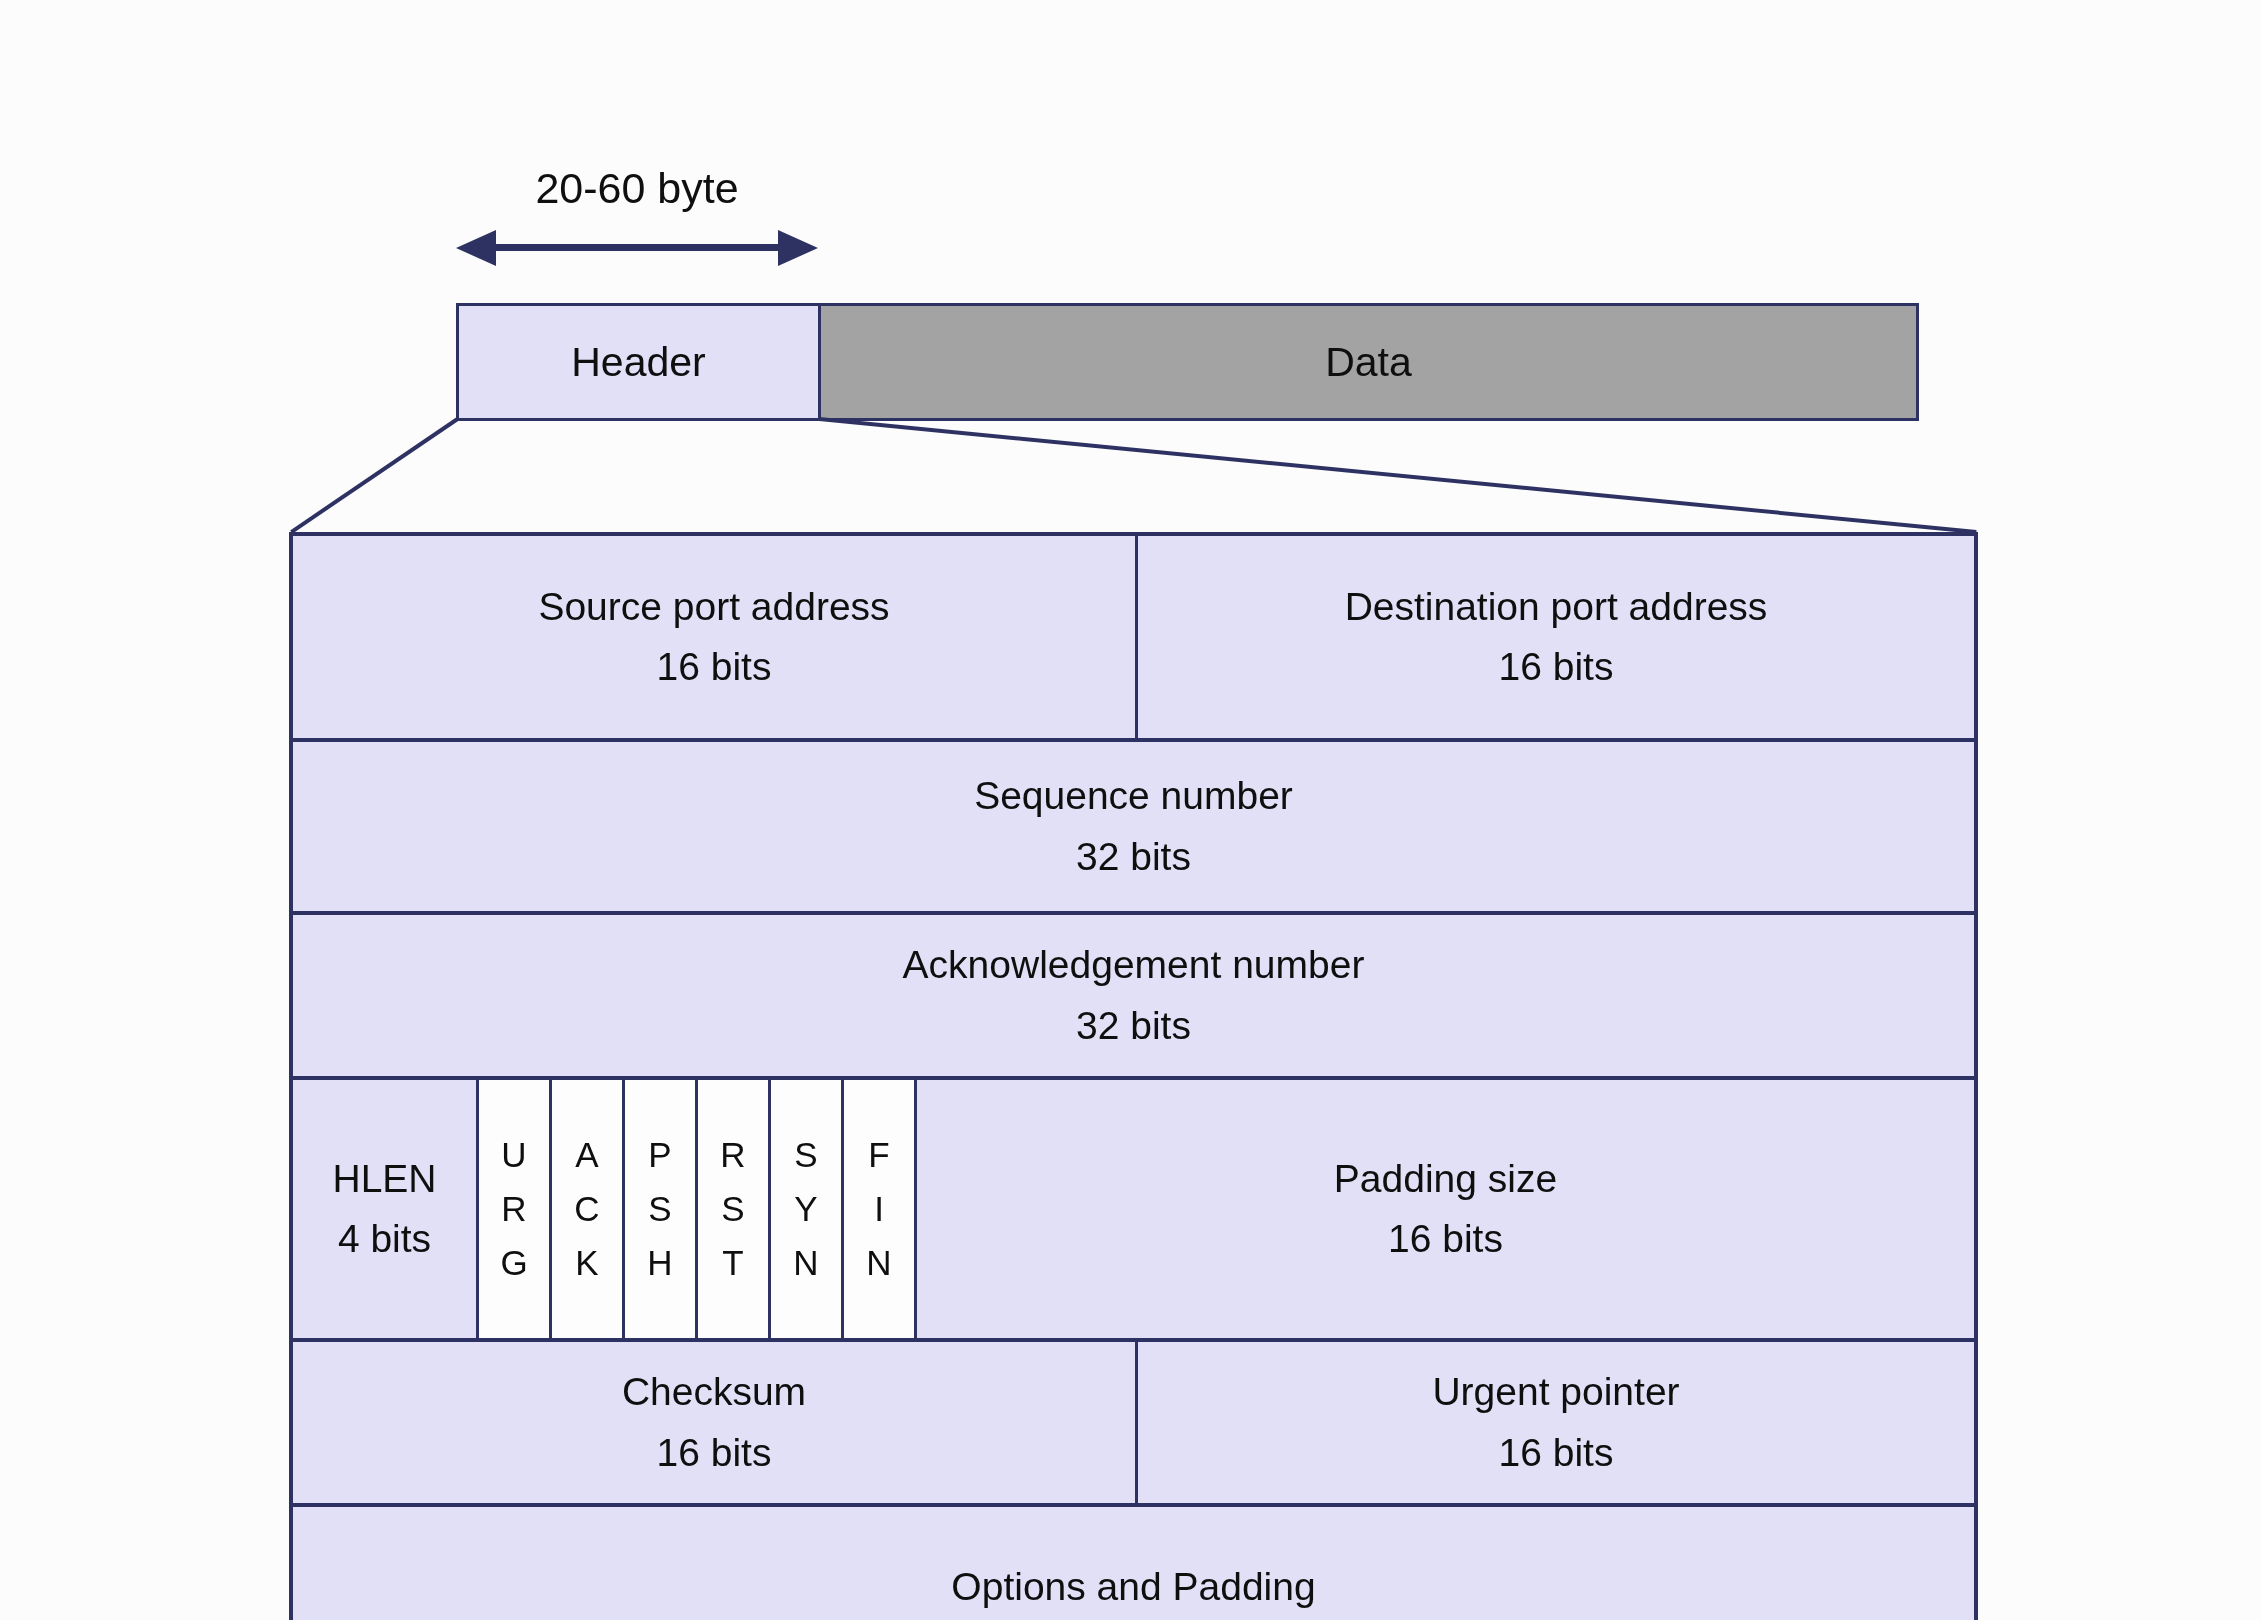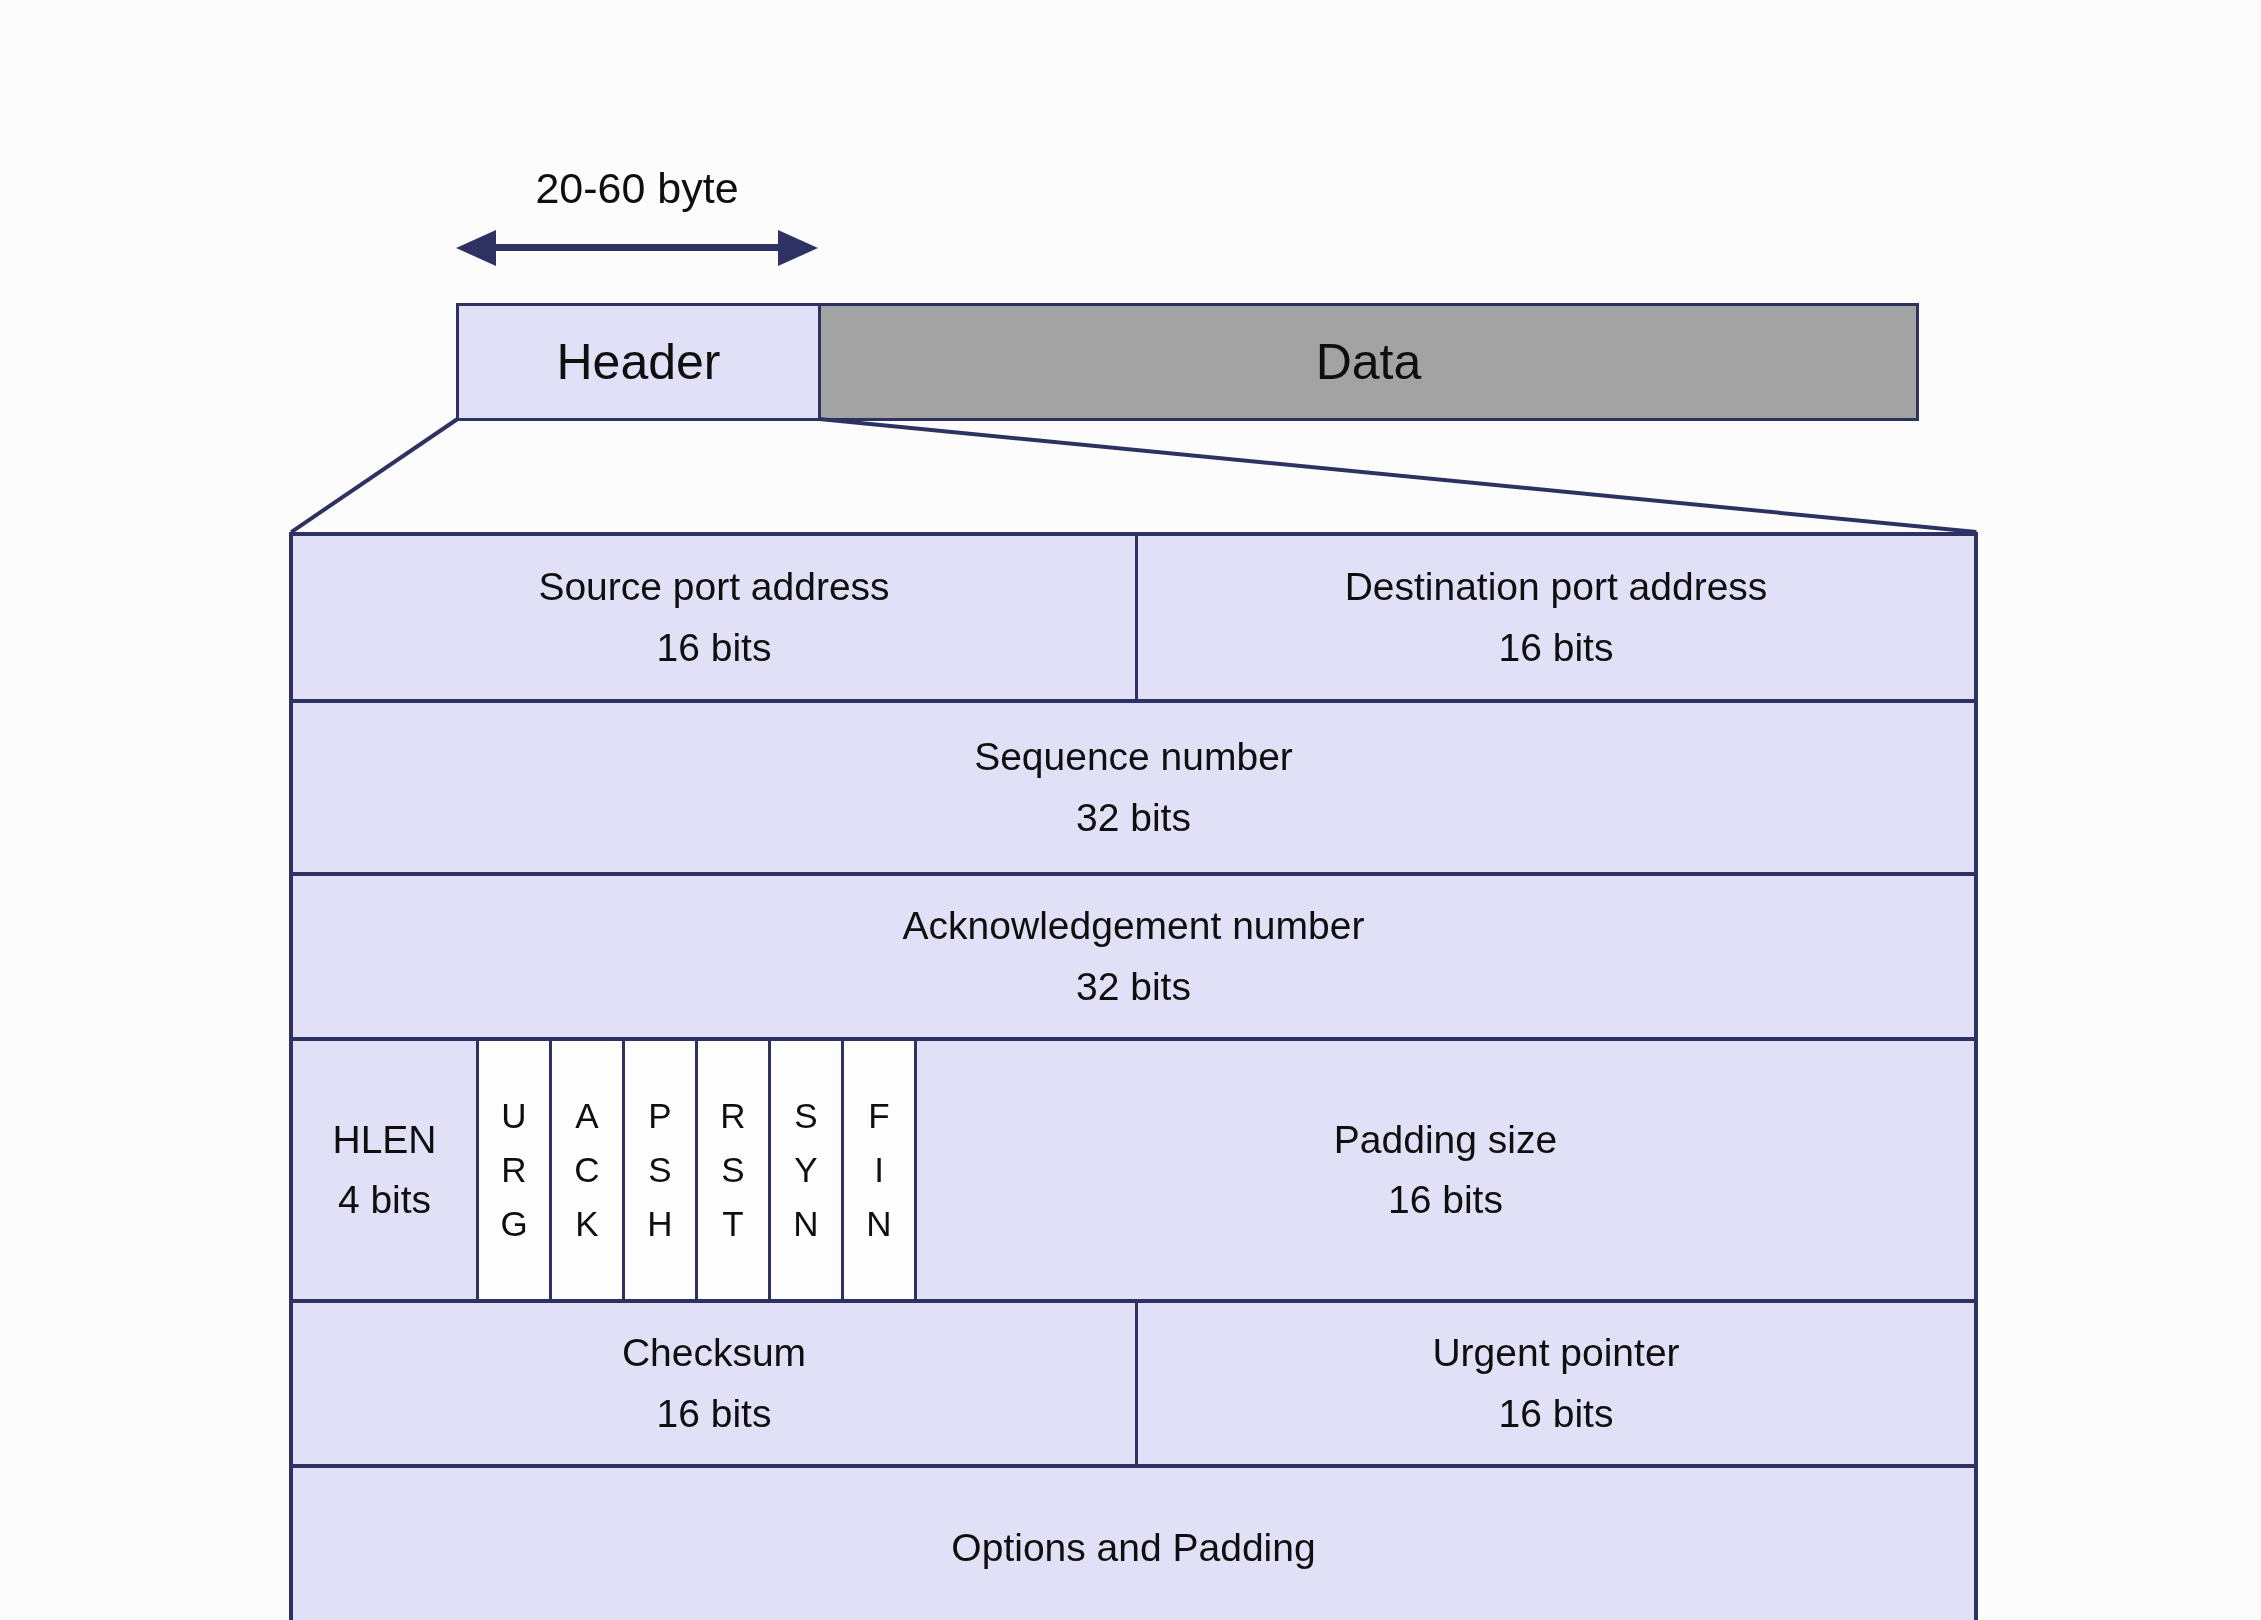--- a/index.html
+++ b/index.html
@@ -55,21 +55,21 @@
     height: 118px;
     display: flex;
     box-sizing: border-box;
     border: 3.3px solid #2e3263;
     background: #fdfdfd;
   }
   .bar .cell {
     display: flex;
     align-items: center;
     justify-content: center;
-    font-size: 50px;
+    font-size: 41px;
     box-sizing: border-box;
   }
   .bar .header-cell {
     width: 362px;
     background: #e2e0f6;
     border-right: 3.3px solid #2e3263;
   }
   .bar .data-cell { flex: 1; background: #a3a3a3; }
   
   .lines-svg { position: absolute; left: 0; top: 0; pointer-events: none; }
@@ -82,21 +82,21 @@
     box-sizing: border-box;
     border: 4px solid #2e3263;
     background: #e2e0f6;
   }
   .row {
     display: flex;
     box-sizing: border-box;
     width: 100%;
   }
   .row + .row { border-top: 4px solid #2e3263; }
-  .r1 { height: 163px; }
+  .r1 { height: 202px; }
   .r2 { height: 173px; }
   .r3 { height: 165px; justify-content: flex-end; }
   .r4 { height: 262px; }
   .r5 { height: 165px; justify-content: flex-end; }
   .r6 { height: 165px; }
   .cell {
     box-sizing: border-box;
     display: flex;
     flex-direction: column;
     align-items: center;

